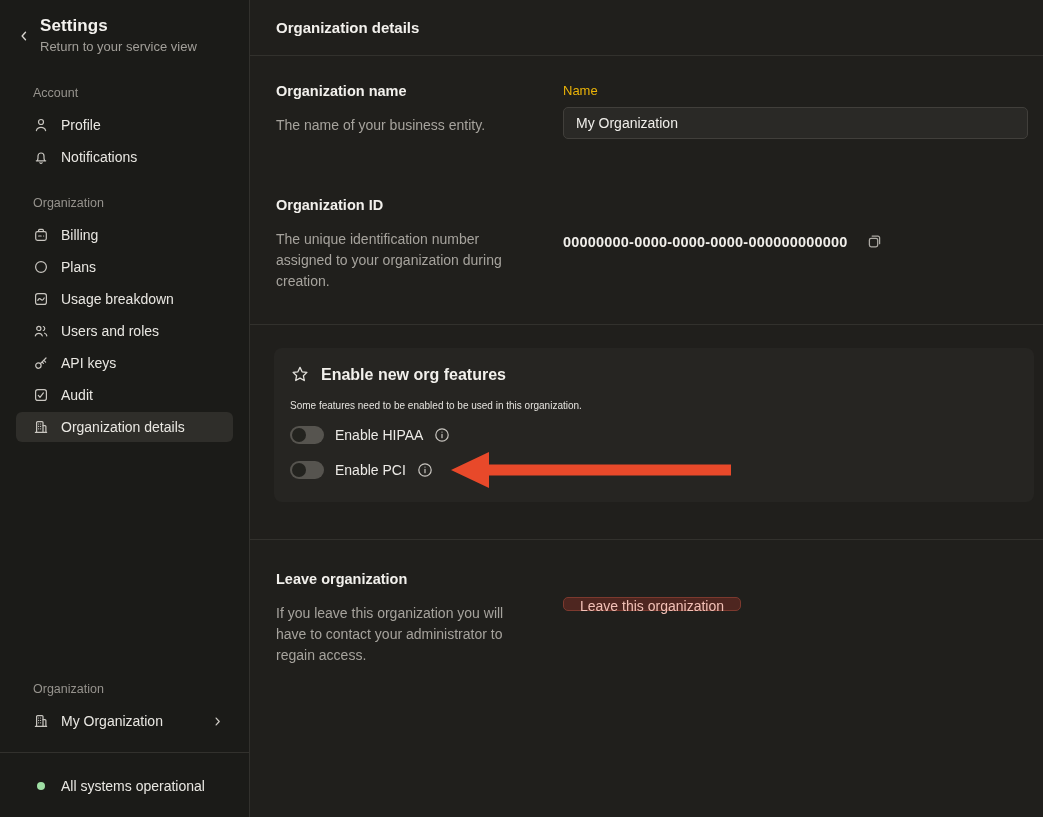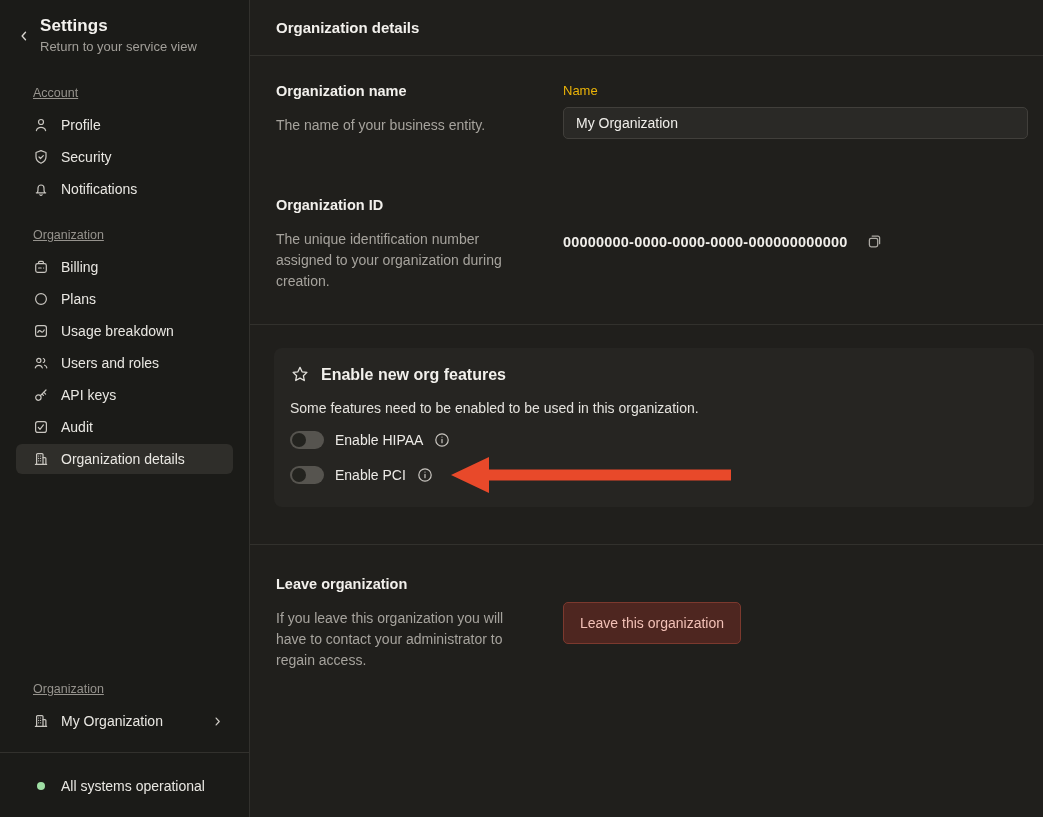--- a/index.html
+++ b/index.html
@@ -19,21 +19,21 @@
     width: 250px; min-width: 250px; height: 817px;
     background: #1b1b18;
     border-right: 1px solid #32312d;
     display: flex; flex-direction: column;
   }
   .sidebar-header { display: flex; align-items: center; gap: 6px; padding: 16px 14px 0 14px; }
   .back-btn { background: none; border: none; color: #d9d6d0; cursor: pointer; padding: 6px 4px; margin-top: 2px; }
   .sidebar-title { font-size: 17px; font-weight: 700; color: #f4f2ee; letter-spacing: .1px; }
   .sidebar-subtitle { font-size: 13px; color: #a29f99; margin-top: 3px; }
   .nav { padding: 0 16px; margin-top: 8px; }
-  .section-label { font-size: 12.5px; color: #96938d; margin: 24px 0 10px 17px; text-decoration: underline; }
+  .section-label { font-size: 12.5px; color: #96938d; margin: 24px 0 10px 17px; }
   .nav-item {
     display: flex; align-items: center; gap: 12px;
     padding: 7px 10px 7px 17px; border-radius: 6px;
     color: #e9e7e2; cursor: pointer; font-size: 14px;
     margin-bottom: 2px;
   }
   .nav-item .ic { color: #c9c6c0; flex: 0 0 16px; }
   .nav-item.selected { background: #2f2e2a; }
   .org-switcher { margin-top: auto; padding: 0 16px 14px 16px; }
   .chev-right { margin-left: auto; color: #cfccc6; }
@@ -66,38 +66,38 @@
   .org-id-block { margin-top: 58px; }
   .id-row { display: flex; align-items: center; gap: 16px; margin-top: 34px; }
   .id-value { font-size: 14.5px; font-weight: 600; color: #f0eeea; letter-spacing: .2px; }
   .icon-btn { background: none; border: none; color: #aca9a3; cursor: pointer; padding: 2px; }
 
   .card-wrap { padding: 23px 10px 37px 24px; }
   .card { background: #262522; border-radius: 8px; padding: 17px 20px 21px 16px; }
   .card-title-row { display: flex; align-items: center; gap: 11px; color: #f2f0ec; }
   .card-title { font-size: 16px; font-weight: 700; }
   .star { color: #e3e1dc; }
-  .card-desc { font-size: 14px; color: #e4e2dd; margin-top: 15px; }
+  .card-desc { font-size: 10px; color: #e4e2dd; margin-top: 15px; }
   .toggle-row { display: flex; align-items: center; gap: 11px; margin-top: 13px; height: 22px; }
   .toggle {
     width: 34px; height: 18px; border-radius: 9px; background: #56544f;
     position: relative; cursor: pointer; flex: 0 0 34px; border: none;
   }
   .toggle .knob {
     position: absolute; left: 2px; top: 2px; width: 14px; height: 14px;
     border-radius: 50%; background: #23231f;
   }
   .toggle-label { font-size: 14px; color: #eceae6; }
   .info { color: #c9c6c0; cursor: pointer; background: none; border: none; padding: 0; }
   .annotation-arrow { margin-left: 7px; }
 
   .leave-block { padding: 31px 16px 0 26px; }
   .danger-btn {
     background: #4e2620; border: 1px solid #7c392e; color: #f2c0b6;
-    font-size: 14px; padding: 0 16px; height: 42px; border-radius: 5px;
+    font-size: 14px; padding: 0 16px; height: 14px; border-radius: 5px;
     cursor: pointer; margin-top: 26px;
     font-family: "Liberation Sans", "DejaVu Sans", sans-serif;
   }
 </style>
 </head>
 <body>
 
 <aside class="sidebar">
   <div class="sidebar-header">
     <button class="back-btn">
@@ -119,29 +119,20 @@
     <div class="nav-item">
       <span class="ic">
         <svg width="16" height="16" viewBox="0 0 16 16" fill="none" stroke="currentColor" stroke-width="1.2" stroke-linecap="round">
             <circle cx="8" cy="5" r="2.5"></circle>
             <path d="M3.4 13.6 a4.7 4 0 0 1 9.2 0"></path>
           </svg>
       </span>
       <span>Profile</span>
     </div>
 
-    <div class="nav-item">
-      <span class="ic">
-        <svg width="16" height="16" viewBox="0 0 16 16" fill="none" stroke="currentColor" stroke-width="1.2" stroke-linecap="round" stroke-linejoin="round">
-            <path d="M8 1.6 L13 3.5 V7.8 C13 11 10.8 13.1 8 14.3 C5.2 13.1 3 11 3 7.8 V3.5 Z"></path>
-            <path d="M6 8 l1.5 1.5 L10.3 6.6"></path>
-          </svg>
-      </span>
-      <span>Security</span>
-    </div>
 
     <div class="nav-item">
       <span class="ic">
         <svg width="16" height="16" viewBox="0 0 16 16" fill="none" stroke="currentColor" stroke-width="1.2" stroke-linecap="round" stroke-linejoin="round">
             <path d="M3.3 11.8 h9.4 M4.3 11.8 c.4-1 .7-1.6 .7-3.1 V7 a3 3 0 0 1 6 0 v1.7 c0 1.5 .3 2.1 .7 3.1"></path>
             <path d="M6.9 13.7 a1.3 1.3 0 0 0 2.2 0"></path>
           </svg>
       </span>
       <span>Notifications</span>
     </div>

